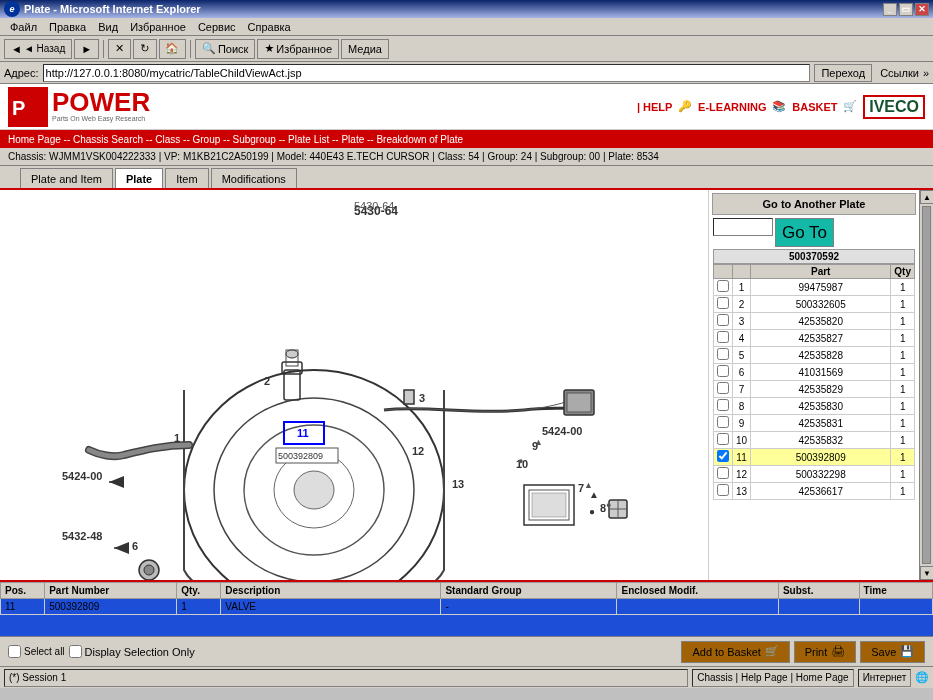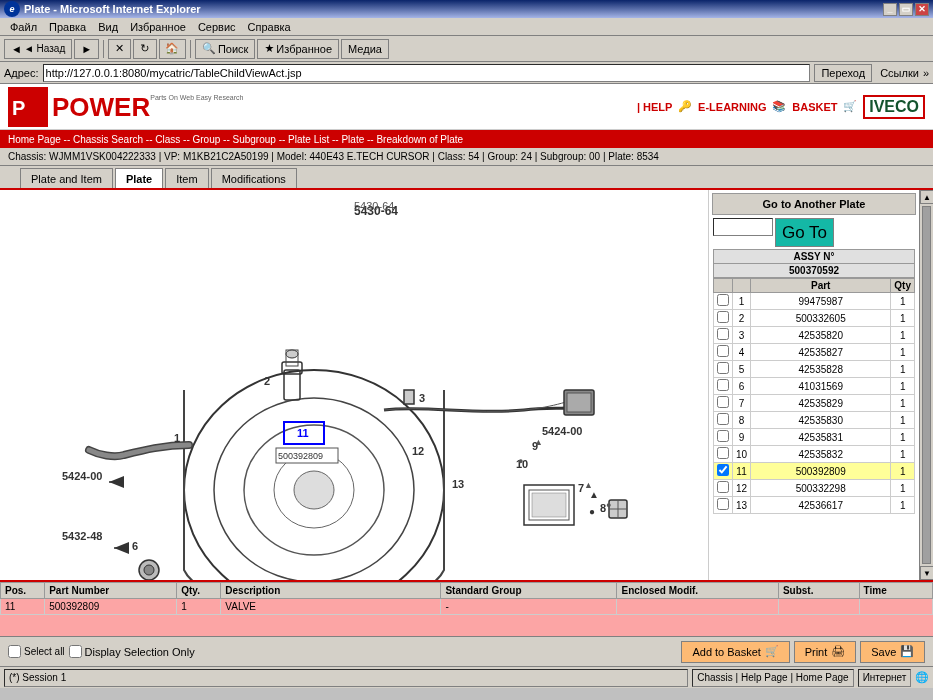--- a/index.html
+++ b/index.html
@@ -53,48 +53,48 @@
     .goto-area { display: flex; gap: 2px; padding: 0 4px; margin-bottom: 2px; }
     .goto-input { border: 1px inset #808080; height: 18px; width: 60px; font-size: 11px; padding: 0 2px; }
     .goto-btn { background: #14b8a6; border: 1px solid #808080; padding: 1px 6px; font-size: 17px; cursor: pointer; height: 29px; }
 
     .parts-table { width: 100%; border-collapse: collapse; font-size: 10px; }
     .parts-table th { background: #d4d0c8; border: 1px solid #999; padding: 1px 3px; text-align: center; font-weight: bold; font-size: 10px; }
     .parts-table td { border: 1px solid #ccc; padding: 1px 3px; text-align: center; font-size: 10px; }
     .parts-table tr.selected td { background: #ffff99; }
 
     
-    .bottom-table-area { height: 56px; background: #fca5a5; border-top: 2px solid #cc0000; overflow: hidden; }
+    .bottom-table-area { height: 56px; background: #1d4ed8; border-top: 2px solid #cc0000; overflow: hidden; }
     .bottom-table { width: 100%; border-collapse: collapse; font-size: 10px; }
     .bottom-table th { background: #d4d0c8; border: 1px solid #999; padding: 2px 4px; text-align: left; font-weight: bold; white-space: nowrap; }
     .bottom-table td { border: 1px solid #ccc; padding: 2px 4px; white-space: nowrap; }
 
     
     .action-bar { background: #d4d0c8; height: 30px; display: flex; align-items: center; padding: 0 8px; gap: 4px; border-top: 1px solid #808080; }
     .action-checkbox { display: flex; align-items: center; gap: 3px; }
-    .action-btn { background: #fdba74; border: 1px solid #808080; padding: 2px 10px; font-size: 11px; cursor: pointer; height: 22px; display: flex; align-items: center; gap: 4px; }
+    .action-btn { background: #a16207; border: 1px solid #808080; padding: 2px 10px; font-size: 11px; cursor: pointer; height: 22px; display: flex; align-items: center; gap: 4px; }
 
     
     .status-bar { background: #d4d0c8; height: 22px; display: flex; align-items: center; padding: 0 4px; border-top: 1px solid #808080; font-size: 11px; gap: 4px; }
     .status-segment { border: 1px inset #808080; padding: 1px 4px; height: 18px; display: flex; align-items: center; font-size: 10px; }
     .status-main { flex: 1; }
 
     
     .scrollbar { width: 14px; background: #d4d0c8; border-left: 1px solid #808080; display: flex; flex-direction: column; }
     .scroll-btn { width: 14px; height: 14px; background: #d4d0c8; border: 1px solid #808080; display: flex; align-items: center; justify-content: center; font-size: 8px; cursor: pointer; }
     .scroll-thumb { background: #a0a0a0; border: 1px solid #808080; flex: 1; margin: 2px; }
 
     
     .ie-icon { width: 16px; height: 16px; background: #003399; border-radius: 50%; display: flex; align-items: center; justify-content: center; color: white; font-size: 9px; font-style: italic; font-weight: bold; }
 
     
     .diagram-svg { width: 100%; height: 100%; }
 
     
-    .power-logo-container { display: flex; flex-direction: row; }
+    .power-logo-container { display: flex; flex-direction: column; }
     .power-text { font-size: 26px; font-weight: bold; color: #cc0000; line-height: 1; }
     .power-sub { font-size: 7px; color: #666; line-height: 1.2; }
 
     .header-nav-links { font-size: 11px; color: #cc0000; display: flex; align-items: center; gap: 6px; }
     .nav-link { color: #cc0000; text-decoration: none; font-weight: bold; }
   </style>
 </head>
 <body>
 
 <div class="title-bar">
@@ -286,23 +286,20 @@
 
     <div style="padding: 4px; background: #d4d0c8; margin: 3px; border: 1px solid #999; text-align: center; font-size: 11px; font-weight: bold;">Go to Another Plate</div>
     <div class="goto-area">
       <input class="goto-input" type="text" value="" style="">
       <button class="goto-btn">Go To</button>
     </div>
 
     <div style="display:flex; padding: 0 4px;">
       <table class="parts-table">
         <tbody>
-            <tr>
-          <td colspan="4" style="background:#e0e0e0; font-weight:bold; text-align:center; border: 1px solid #999; padding: 1px 3px; font-size:10px;">ASSY N°</td>
-        </tr>
         <tr>
           <td colspan="4" style="background:#e0e0e0; font-weight:bold; text-align:center; border: 1px solid #999; padding: 1px 3px; font-size:10px;">500370592</td>
         </tr>
       </tbody>
         </table>
     </div>
 
     <div style="display:flex; padding: 0 4px; flex:1; overflow:hidden;">
       <table class="parts-table" style="width:100%;">
         <thead>

